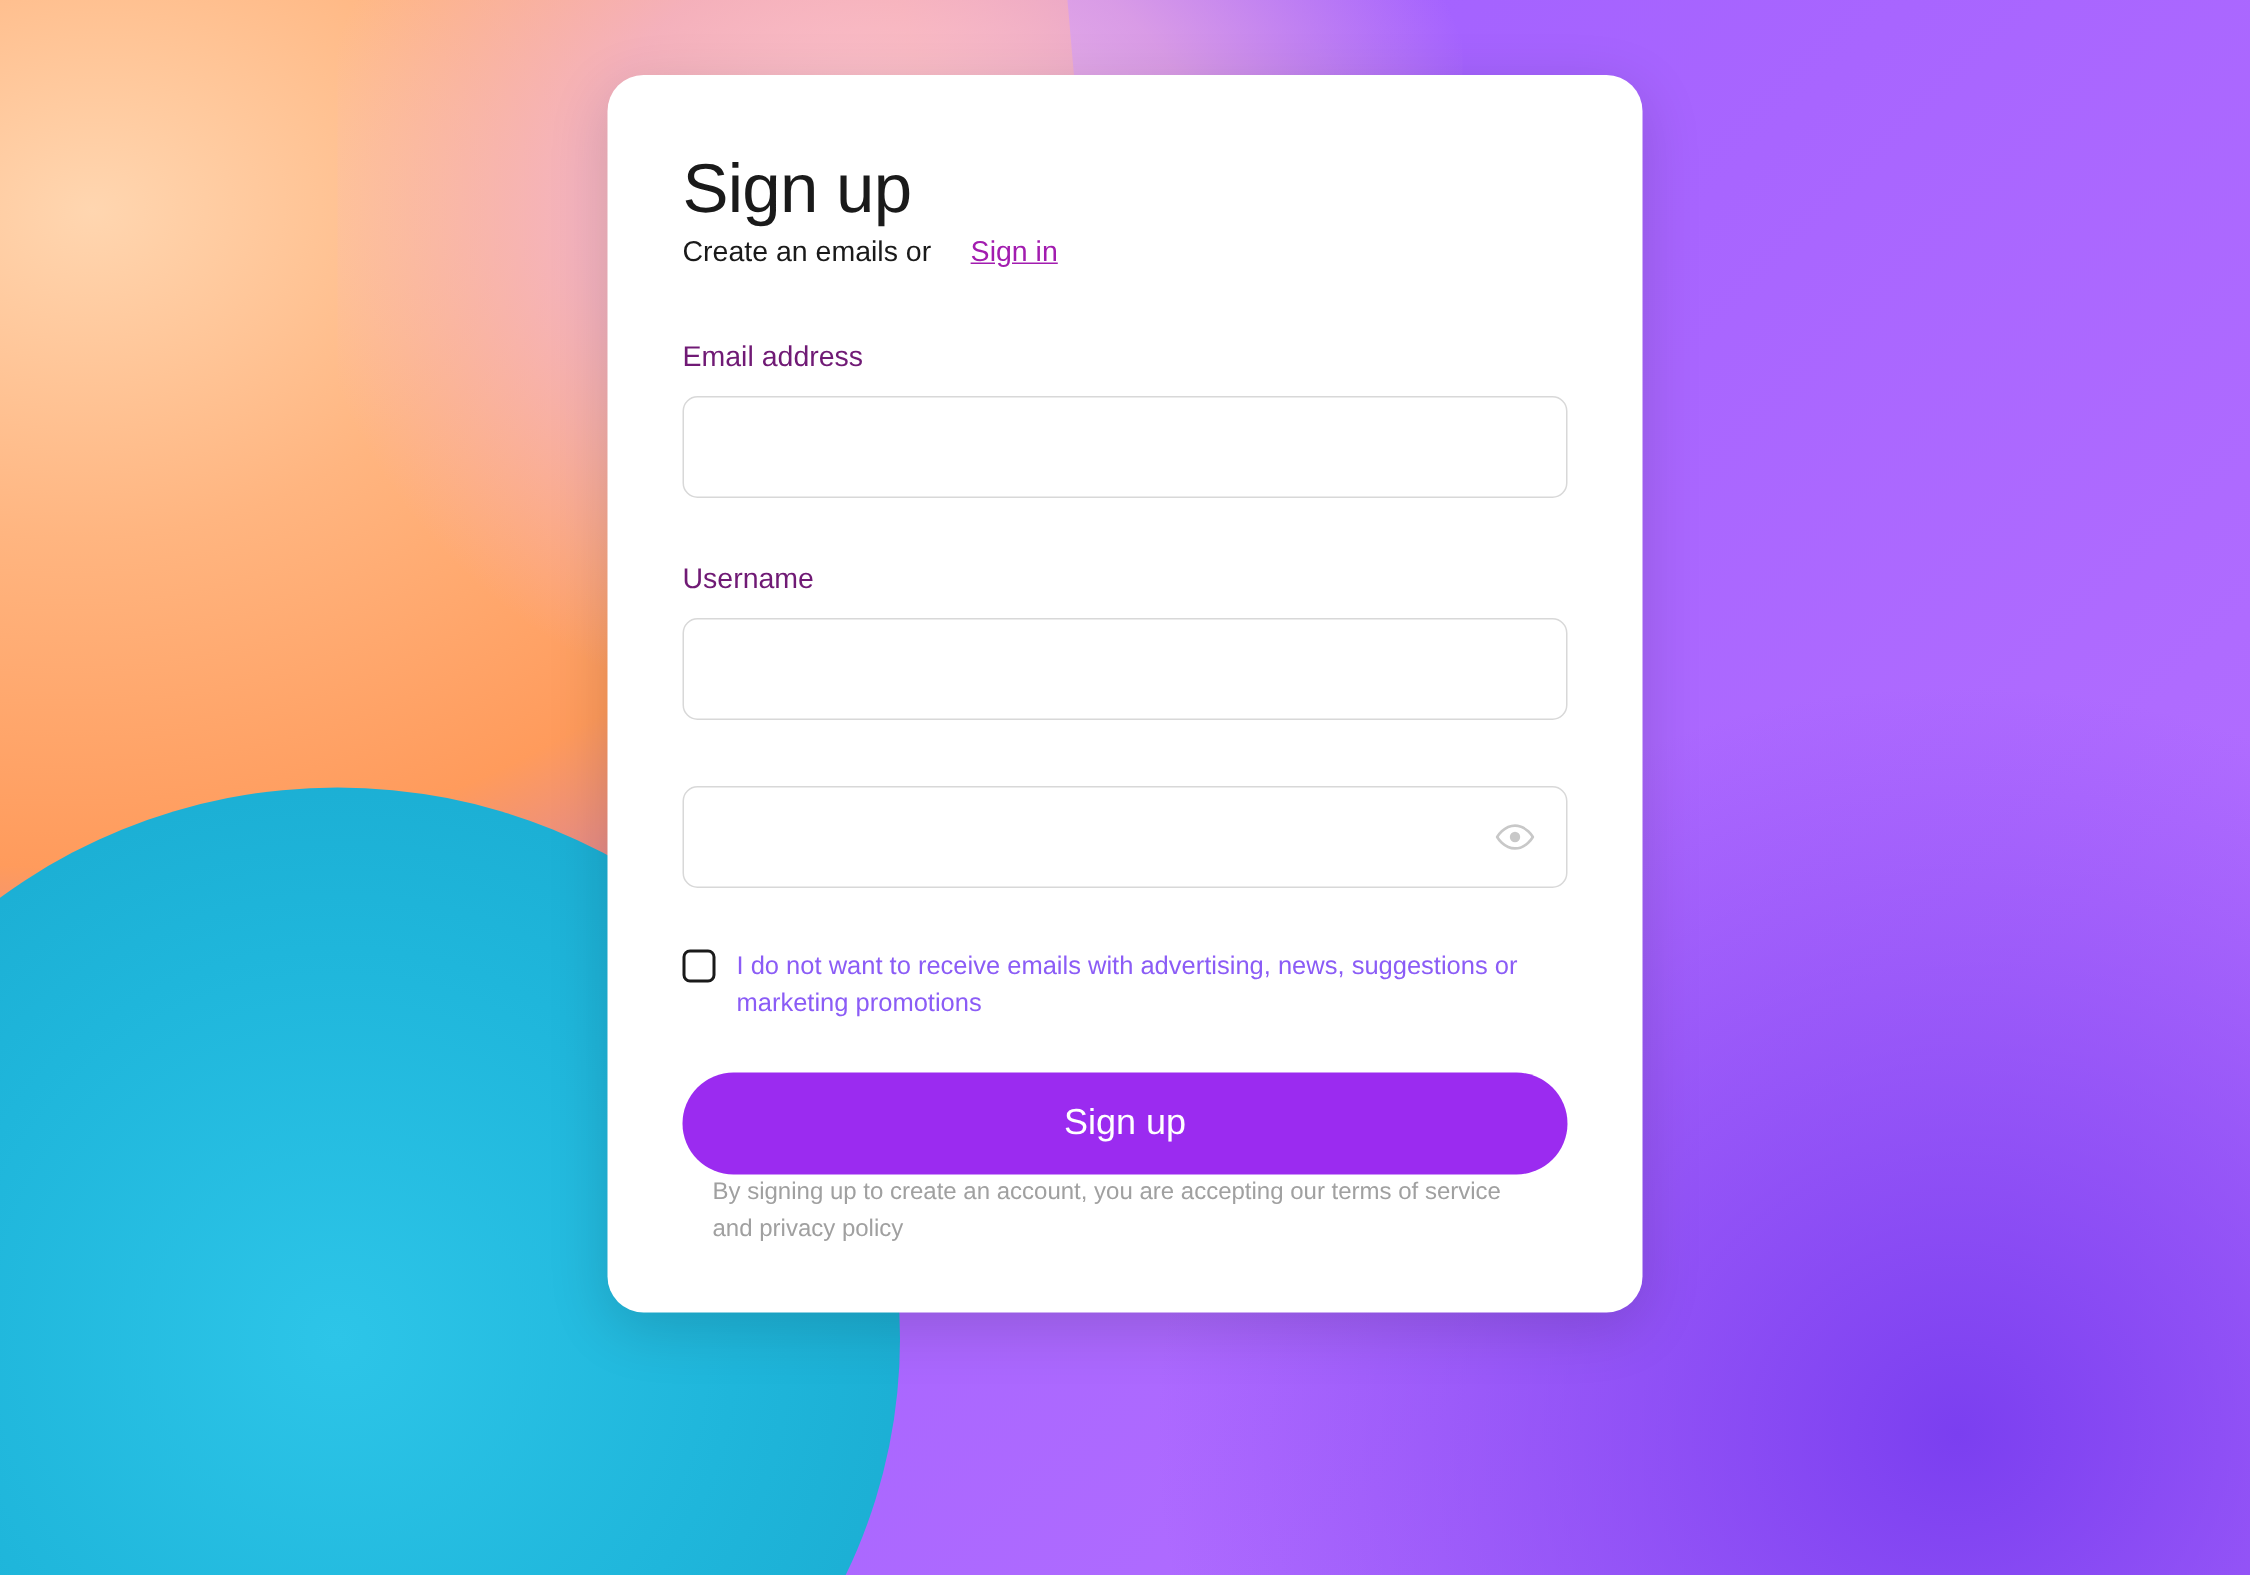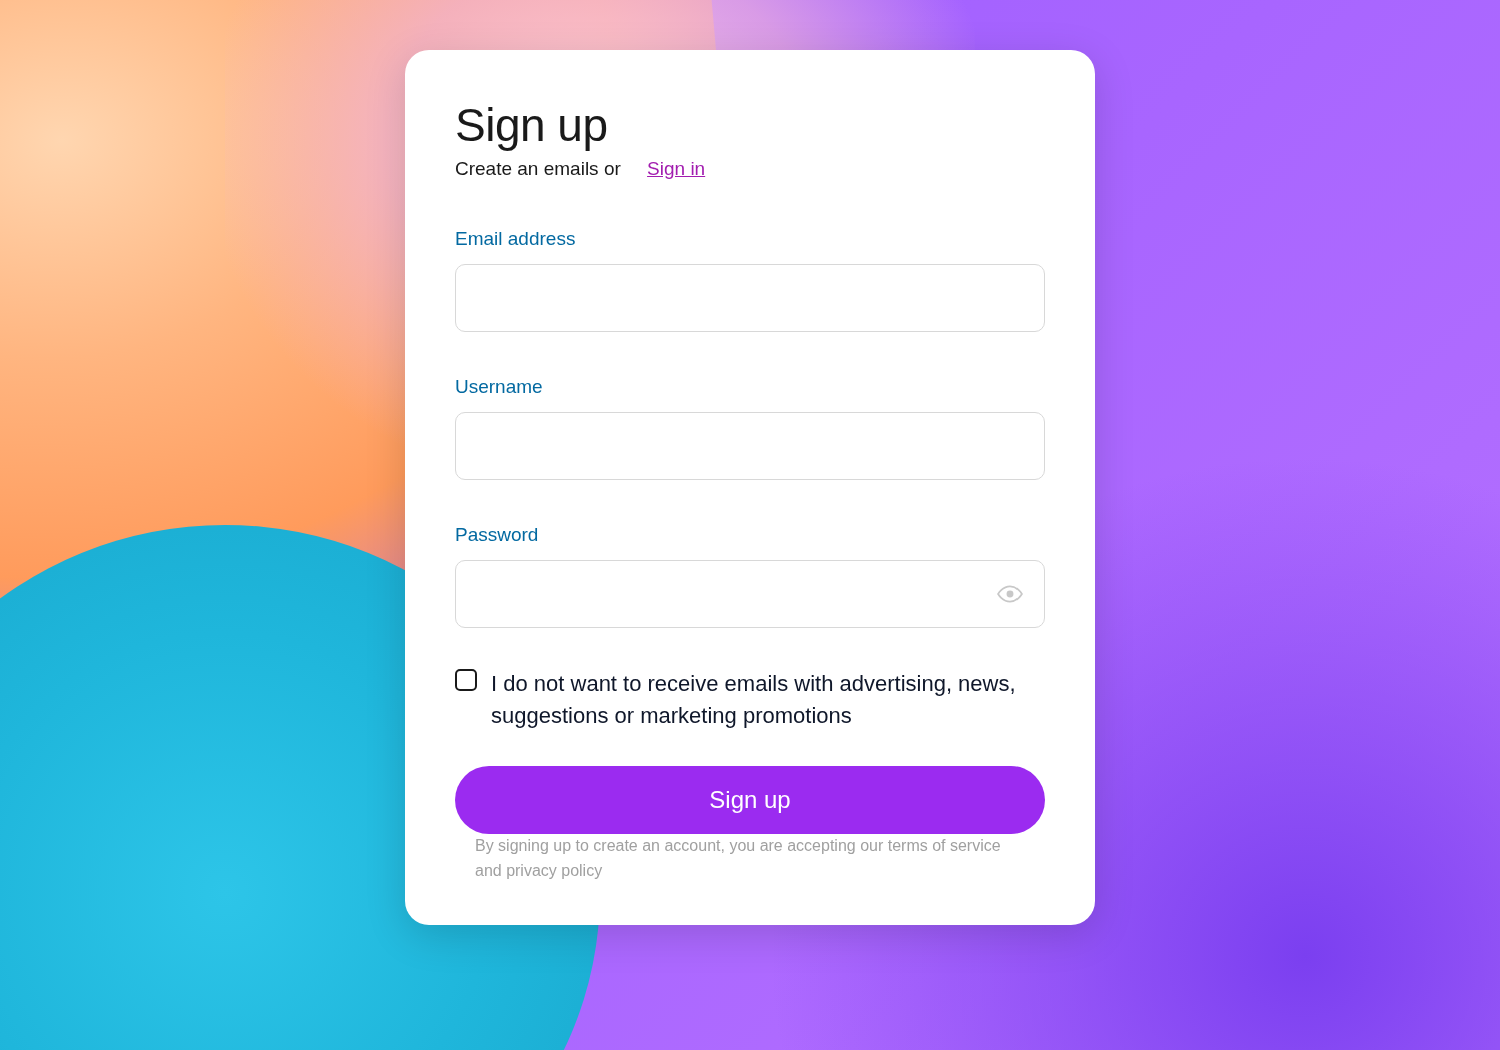--- a/index.html
+++ b/index.html
@@ -84,21 +84,21 @@
     }
     .form-group {
       margin-top: 44px;
     }
     .form-group.first {
       margin-top: 48px;
     }
     .label {
       display: block;
       font-size: 19px;
-      color: #0369a1;
+      color: #701a75;
       margin-bottom: 14px;
       font-weight: 400;
     }
     .input-wrapper {
       position: relative;
     }
     .text-input {
       width: 100%;
       height: 68px;
       border: 1px solid #d8d8d8;
@@ -137,23 +137,23 @@
     .checkbox {
       width: 22px;
       height: 22px;
       border: 2px solid #1a1a1a;
       border-radius: 5px;
       flex-shrink: 0;
       cursor: pointer;
       margin-top: 1px;
     }
     .checkbox-label {
-      font-size: 22px;
+      font-size: 17px;
       line-height: 1.45;
-      color: #0f172a;
+      color: #8b5cf6;
       cursor: pointer;
     }
     .submit-button {
       width: 100%;
       height: 68px;
       background: #9b2bf0;
       color: #ffffff;
       border: none;
       border-radius: 50px;
       font-size: 24px;
@@ -193,21 +193,20 @@
   </div>
 
   <div class="form-group">
     <label class="label">Username</label>
     <div class="input-wrapper">
       <input type="text" class="text-input" value="" style="">
     </div>
   </div>
 
   <div class="form-group">
-    <label class="label">Password</label>
     <div class="input-wrapper">
       <input type="password" class="text-input password-input" value="" style="">
       <button class="eye-button">
         <svg class="eye-icon" viewBox="0 0 24 24" fill="none" stroke="#c8c8c8" stroke-width="1.6">
           <path d="M1 12s4-7 11-7 11 7 11 7-4 7-11 7S1 12 1 12z"></path>
           <circle cx="12" cy="12" r="3.2" fill="#c8c8c8" stroke="none"></circle>
         </svg>
       </button>
     </div>
   </div>

